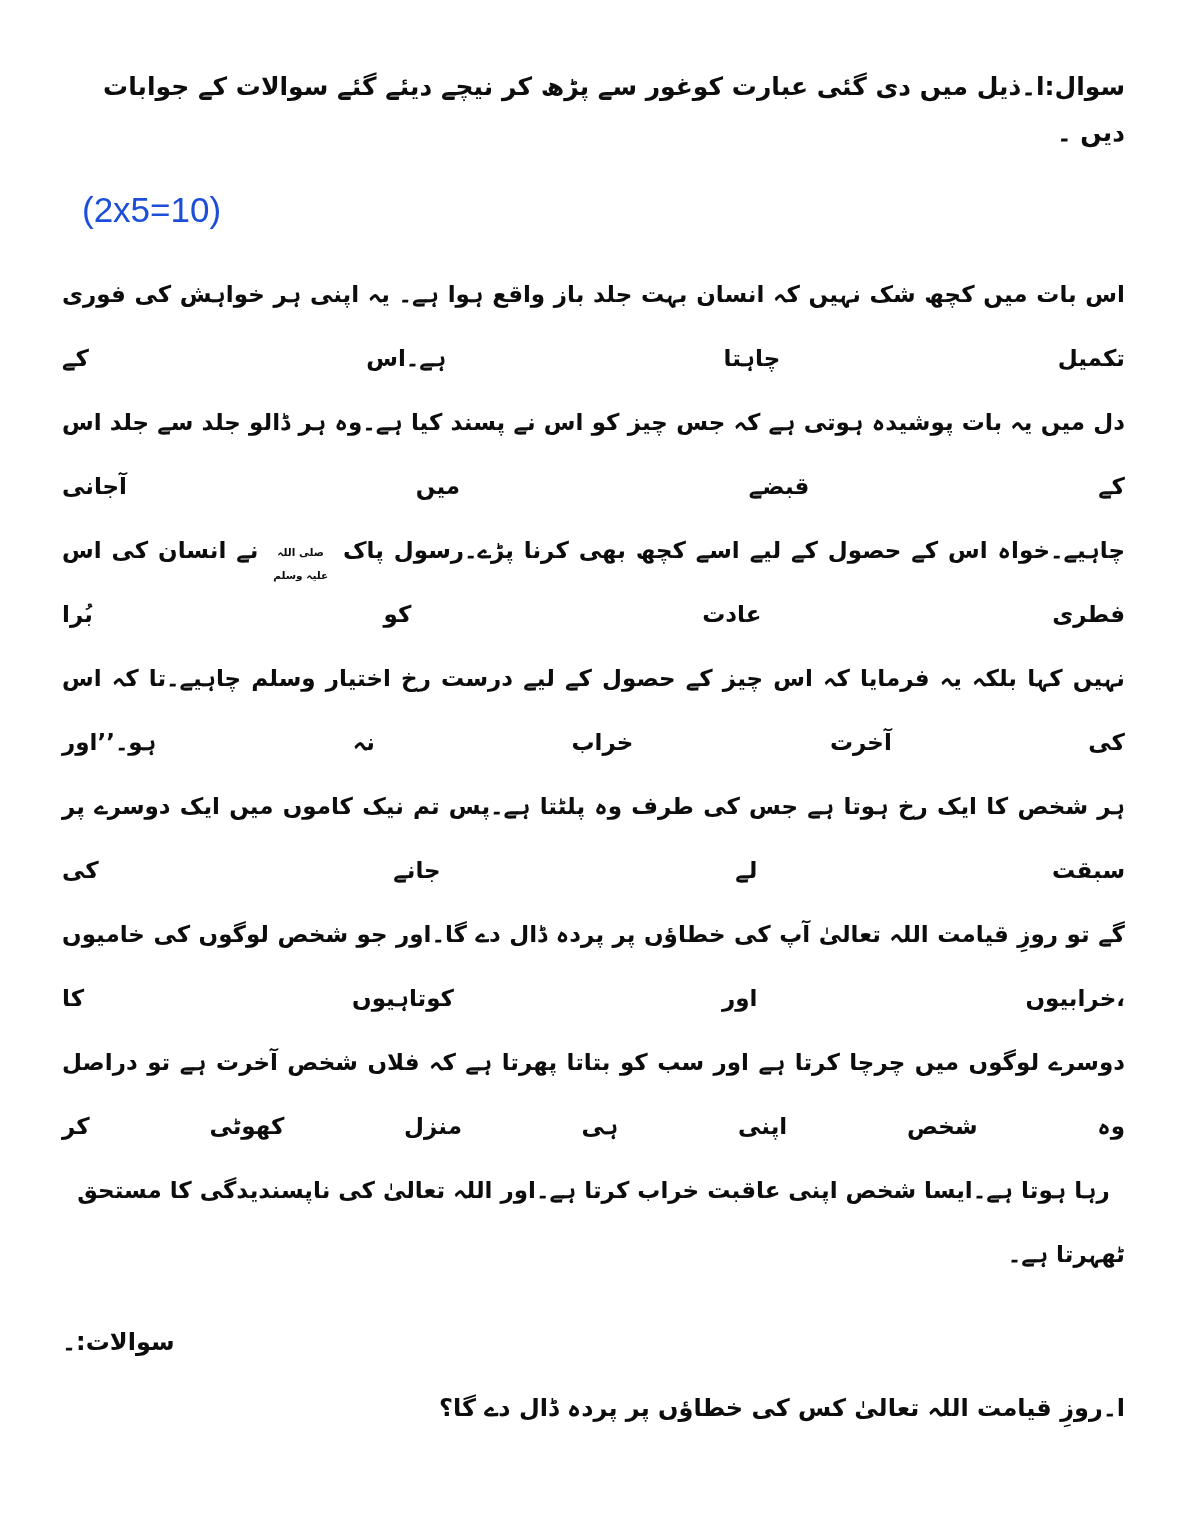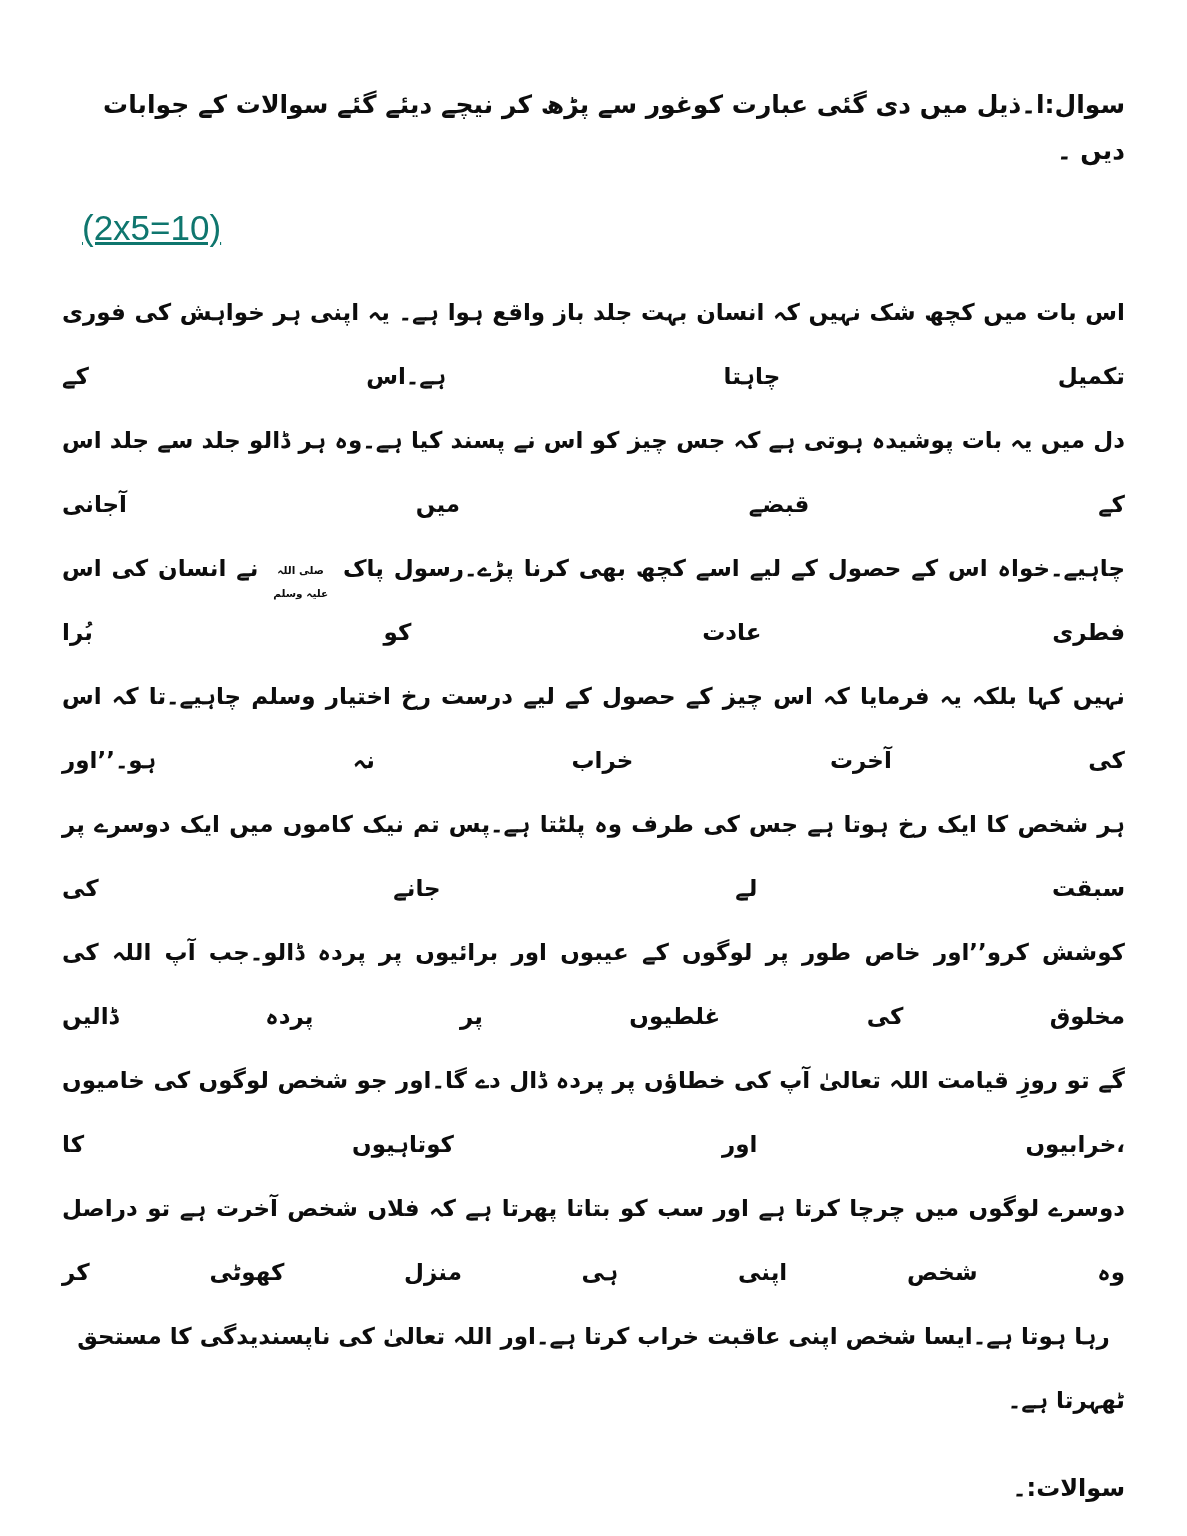--- a/index.html
+++ b/index.html
@@ -11,42 +11,41 @@
     width: 1187px;
     height: 1536px;
     overflow: hidden;
     color: #0d0d0d;
     font-family: "DejaVu Sans", sans-serif;
   }
   .page {
     box-sizing: border-box;
     width: 1187px;
     height: 1536px;
-    padding: 52px 62px 0 62px;
+    padding: 34px 62px 0 62px;
     direction: rtl;
   }
   .heading {
     margin-top: 30px;
     font-size: 25px;
     font-weight: 700;
     line-height: 46px;
     text-align: right;
     letter-spacing: 0.2px;
   }
   .marks {
     direction: ltr;
     text-align: left;
     padding-left: 20px;
     margin-top: 32px;
     font-family: "Liberation Sans", sans-serif;
     font-size: 35px;
     font-weight: 400;
-    color: #0f766e;
+    color: #1d4ed8;
     line-height: 44px;
-    text-decoration: underline;
   }
   .passage {
     margin-top: 30px;
     font-size: 23px;
     font-weight: 700;
   }
   .pline {
     line-height: 64px;
     text-align: justify;
     text-align-last: justify;
@@ -65,21 +64,21 @@
     vertical-align: 2px;
     margin: 0 5px;
     white-space: nowrap;
     gap: 11px;
   }
   .q-label {
     margin-top: 34px;
     font-size: 24px;
     font-weight: 700;
     line-height: 44px;
-    text-align: right;
+    text-align: left;
   }
   .question {
     font-size: 24px;
     font-weight: 700;
     line-height: 44px;
     text-align: right;
   }
   .q1 { margin-top: 22px; }
 </style>
 </head>
@@ -97,21 +96,20 @@
     <div class="pline">
       <span>چاہیے۔خواہ اس کے حصول کے لیے اسے کچھ بھی کرنا پڑے۔رسول پاک</span>
       <span class="durood">
         <span>صلی اللہ</span>
         <span>علیہ وسلم</span>
       </span>
       <span>نے انسان کی اس فطری عادت کو بُرا</span>
     </div>
     <div class="pline">نہیں کہا بلکہ یہ فرمایا کہ اس چیز کے حصول کے لیے درست رخ اختیار وسلم چاہیے۔تا کہ اس کی آخرت خراب نہ ہو۔’’اور</div>
     <div class="pline">ہر شخص کا ایک رخ ہوتا ہے جس کی طرف وہ پلٹتا ہے۔پس تم نیک کاموں میں ایک دوسرے پر سبقت لے جانے کی</div>
-    <div class="pline">کوشش کرو’’اور خاص طور پر لوگوں کے عیبوں اور برائیوں پر پردہ ڈالو۔جب آپ اللہ کی مخلوق کی غلطیوں پر پردہ ڈالیں</div>
     <div class="pline">گے تو روزِ قیامت اللہ تعالیٰ آپ کی خطاؤں پر پردہ ڈال دے گا۔اور جو شخص لوگوں کی خامیوں ،خرابیوں اور کوتاہیوں کا</div>
     <div class="pline">دوسرے لوگوں میں چرچا کرتا ہے اور سب کو بتاتا پھرتا ہے کہ فلاں شخص آخرت ہے تو دراصل وہ شخص اپنی ہی منزل کھوٹی کر</div>
     <div class="pline last">رہا ہوتا ہے۔ایسا شخص اپنی عاقبت خراب کرتا ہے۔اور اللہ تعالیٰ کی ناپسندیدگی کا مستحق ٹھہرتا ہے۔</div>
   </div>
 
   <div class="q-label">سوالات:۔</div>
 
   <div class="question q1">ا۔روزِ قیامت اللہ تعالیٰ کس کی خطاؤں پر پردہ ڈال دے گا؟</div>
 
 </div>

